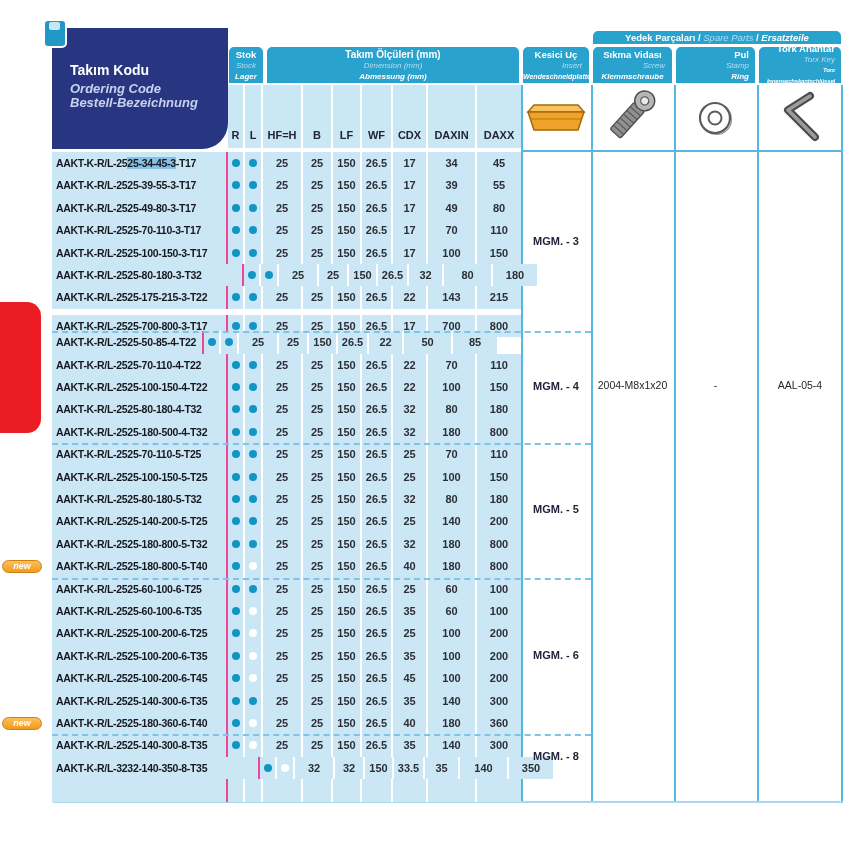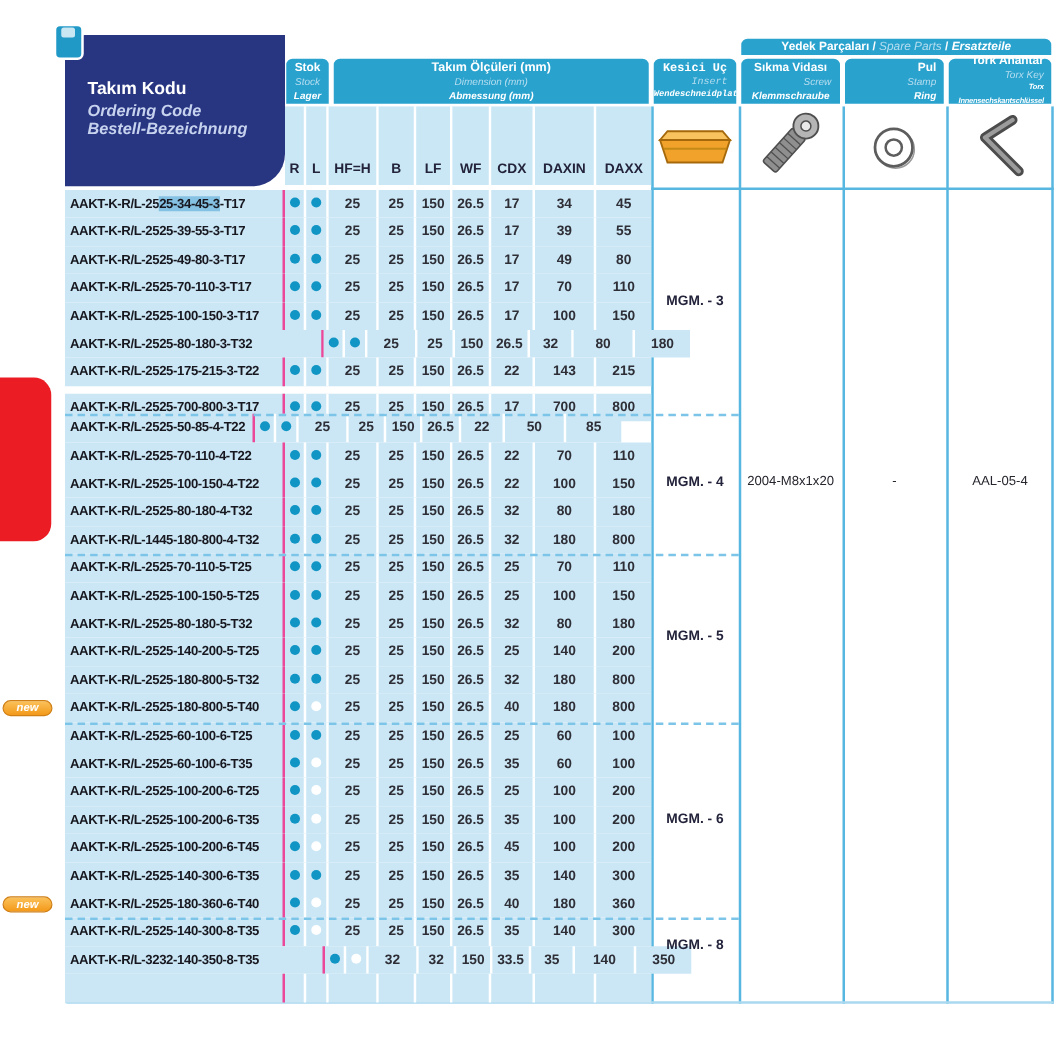--- a/index.html
+++ b/index.html
@@ -19,21 +19,21 @@
         border-radius:7px 7px 0 0;box-sizing:border-box;color:#fff;text-align:center;
         display:flex;flex-direction:column;justify-content:center;line-height:11px;z-index:1;}
   .hbox .l1{font-weight:bold;font-size:9.5px;}
   .hbox .l2{font-style:italic;font-size:8px;color:#b5ddef;}
   .hbox .l3{font-weight:bold;font-style:italic;font-size:8px;}
   .hbox.al-r{text-align:right;padding-right:6px;}
   .hbox .r2{text-align:right;padding-right:7px;}
   #box-stok{left:227px;width:38px;}
   #box-dim{left:265px;width:256px;}
   #box-dim .l1{font-size:10px;}
-  #box-ins{left:521px;width:70px;font-family:Liberation Mono, monospace;}
+  #box-ins{left:521px;width:70px;}
   #box-ins .l3{font-size:7px;}
   #box-screw{left:591px;width:83px;}
   #box-ring{left:674px;width:83px;}
   #box-torx{left:757px;width:86px;}
   #box-torx .l3{font-size:6px;letter-spacing:-0.2px;}
   #bar-spare{position:absolute;left:591px;top:29px;width:252px;height:17px;background:#29a2ce;
              border:2px solid #fff;border-radius:7px 7px 0 0;box-sizing:border-box;color:#fff;
              text-align:center;font-size:9.5px;line-height:13px;z-index:1;}
   #bar-spare .seg-b{font-weight:bold;}
   #bar-spare .seg-i{font-style:italic;color:#b5ddef;}
@@ -229,21 +229,21 @@
         <div class="cell" style="width: 18px;"><span class="dot filled"></span></div>
         <div class="cell" style="width: 40px;">25</div>
         <div class="cell" style="width: 30px;">25</div>
         <div class="cell" style="width: 29px;">150</div>
         <div class="cell" style="width: 31px;">26.5</div>
         <div class="cell" style="width: 35px;">17</div>
         <div class="cell" style="width: 49px;">100</div>
         <div class="cell last" style="width: 44px;">150</div>
       </div>
       <div class="trow" style="top: 112px;">
-        <div class="cell code" style="width: 207px;">AAKT-K-R/L-2525-80-180-3-T32</div>
+        <div class="cell code" style="width: 192px;">AAKT-K-R/L-2525-80-180-3-T32</div>
         <div class="cell" style="width: 17px;"><span class="dot filled"></span></div>
         <div class="cell" style="width: 18px;"><span class="dot filled"></span></div>
         <div class="cell" style="width: 40px;">25</div>
         <div class="cell" style="width: 30px;">25</div>
         <div class="cell" style="width: 29px;">150</div>
         <div class="cell" style="width: 31px;">26.5</div>
         <div class="cell" style="width: 35px;">32</div>
         <div class="cell" style="width: 49px;">80</div>
         <div class="cell last" style="width: 44px;">180</div>
       </div>
@@ -313,21 +313,21 @@
         <div class="cell" style="width: 18px;"><span class="dot filled"></span></div>
         <div class="cell" style="width: 40px;">25</div>
         <div class="cell" style="width: 30px;">25</div>
         <div class="cell" style="width: 29px;">150</div>
         <div class="cell" style="width: 31px;">26.5</div>
         <div class="cell" style="width: 35px;">32</div>
         <div class="cell" style="width: 49px;">80</div>
         <div class="cell last" style="width: 44px;">180</div>
       </div>
       <div class="trow" style="top: 268.8px;">
-        <div class="cell code" style="width: 176px;">AAKT-K-R/L-1445-180-800-4-T32</div>
+        <div class="cell code" style="width: 176px;">AAKT-K-R/L-2525-180-500-4-T32</div>
         <div class="cell" style="width: 17px;"><span class="dot filled"></span></div>
         <div class="cell" style="width: 18px;"><span class="dot filled"></span></div>
         <div class="cell" style="width: 40px;">25</div>
         <div class="cell" style="width: 30px;">25</div>
         <div class="cell" style="width: 29px;">150</div>
         <div class="cell" style="width: 31px;">26.5</div>
         <div class="cell" style="width: 35px;">32</div>
         <div class="cell" style="width: 49px;">180</div>
         <div class="cell last" style="width: 44px;">800</div>
       </div>

